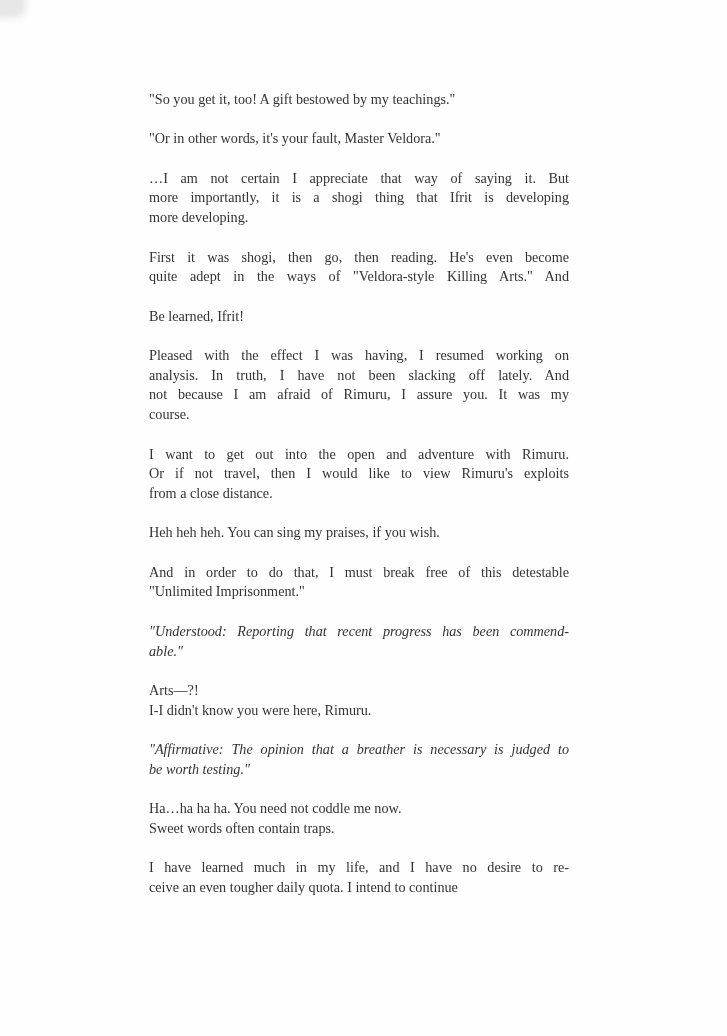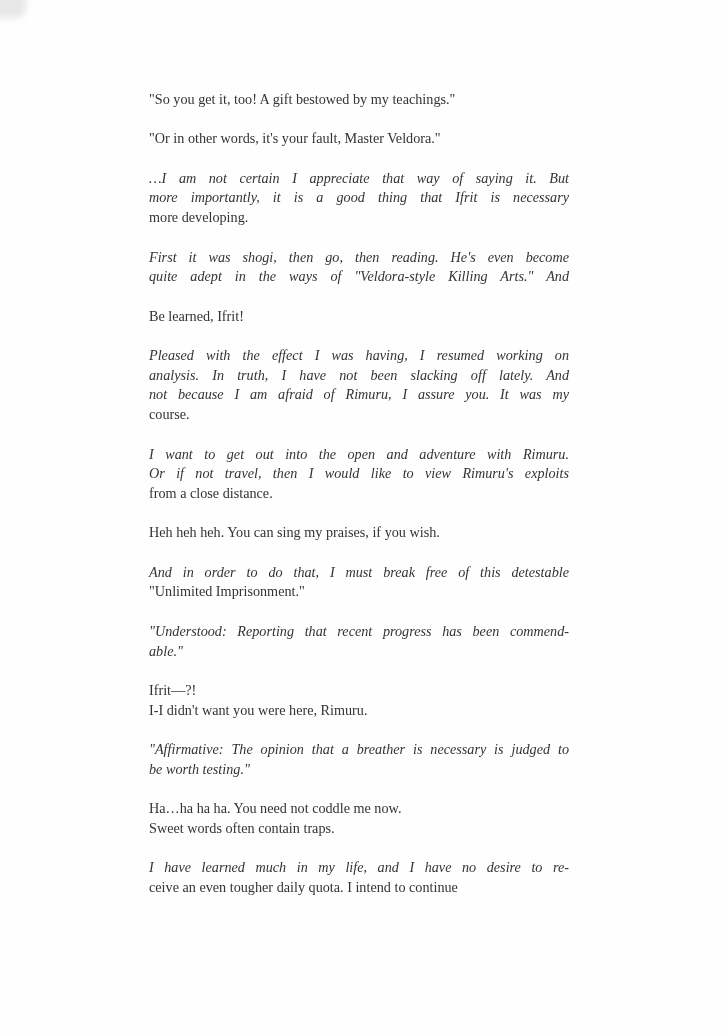--- a/index.html
+++ b/index.html
@@ -43,38 +43,37 @@
   }
   .line {
     display: block;
     line-height: 19.7px;
     text-align: left;
     white-space: normal;
   }
   .line.j {
     text-align: justify;
     text-align-last: justify;
-    font-style: italic;
   }
 </style>
 </head>
 <body style="background: rgb(254, 254, 254);">
 
 <div class="scan-artifact"></div>
 
 <div class="text-column" style="color: rgb(51, 51, 51);">
     <p>
       <span class="line">"So you get it, too! A gift bestowed by my teachings."</span>
     </p>
     <p>
       <span class="line">"Or in other words, it's your fault, Master Veldora."</span>
     </p>
     <p>
       <span class="line j">…I am not certain I appreciate that way of saying it. But</span>
-      <span class="line j">more importantly, it is a good thing that Ifrit is necessary</span>
+      <span class="line j">more importantly, it is a shogi thing that Ifrit is developing</span>
       <span class="line">more developing.</span>
     </p>
     <p>
       <span class="line j">First it was shogi, then go, then reading. He's even become</span>
       <span class="line j">quite adept in the ways of "Veldora-style Killing Arts." And</span>
     </p>
     <p>
       <span class="line">Be learned, Ifrit!</span>
     </p>
     <p>
@@ -93,22 +92,22 @@
     </p>
     <p>
       <span class="line j">And in order to do that, I must break free of this detestable</span>
       <span class="line">"Unlimited Imprisonment."</span>
     </p>
     <p class="italic">
       <span class="line j">"Understood: Reporting that recent progress has been commend-</span>
       <span class="line">able."</span>
     </p>
     <p>
-      <span class="line">Ifrit—?!</span>
-      <span class="line">I-I didn't want you were here, Rimuru.</span>
+      <span class="line">Arts—?!</span>
+      <span class="line">I-I didn't know you were here, Rimuru.</span>
     </p>
     <p class="italic">
       <span class="line j">"Affirmative: The opinion that a breather is necessary is judged to</span>
       <span class="line">be worth testing."</span>
     </p>
     <p>
       <span class="line">Ha…ha ha ha. You need not coddle me now.</span>
       <span class="line">Sweet words often contain traps.</span>
     </p>
     <p>

